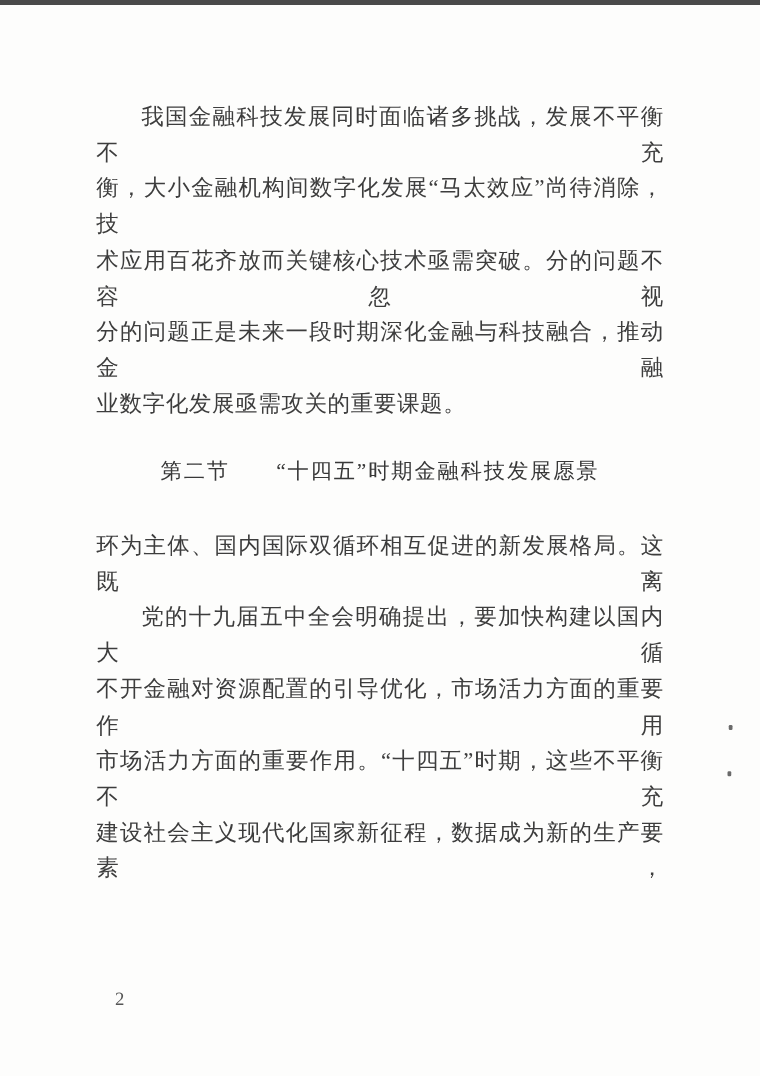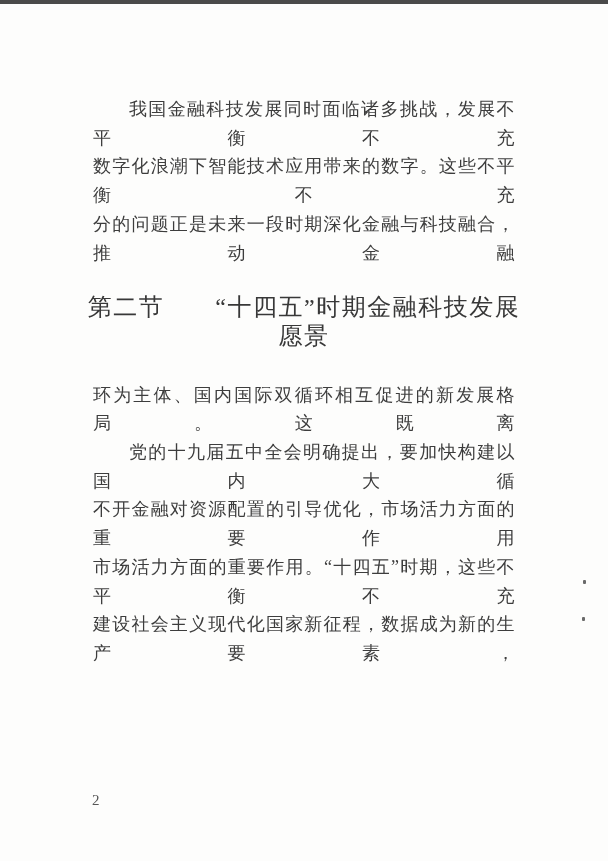--- a/index.html
+++ b/index.html
@@ -17,41 +17,41 @@
     top: 0; left: 0;
     width: 608px; height: 4px;
     background: #4a4a4a;
   }
   .content {
     position: absolute;
     left: 77px;
     top: 79px;
     width: 454px;
   }
-  .para { margin: 16px; }
+  .para { margin: 0; }
   .line {
     font-size: 18px;
     line-height: 28.7px;
     letter-spacing: 0.5px;
     white-space: normal;
     color: #3d3d3d;
   }
   .line.fill {
     text-align: justify;
     text-align-last: justify;
   }
   .line.end {
     text-align: left;
     text-align-last: left;
   }
   .line.indent { text-indent: 2em; }
   .section-heading {
     margin: 26px 0 30px 0;
     text-align: center;
-    font-size: 24px;
+    font-size: 17px;
     line-height: 28.7px;
     letter-spacing: 1.5px;
     font-weight: normal;
     color: #383838;
     font-family: "Liberation Serif", "DejaVu Serif", serif;
   }
   .page-number {
     position: absolute;
     left: 92px;
     top: 792px;
@@ -70,22 +70,24 @@
 </style>
 </head>
 <body>
 
 <div class="page">
   <div class="scan-edge-top"></div>
 
   <div class="content">
     <div class="para">
         <div class="line fill indent">我国金融科技发展同时面临诸多挑战，发展不平衡不充</div>
-        <div class="line fill">数字化浪潮下智能技术应用带来的数字。这些不平衡不充</div>
+        <div class="line fill">衡，大小金融机构间数字化发展“马太效应”尚待消除，技</div>
+        <div class="line fill">术应用百花齐放而关键核心技术亟需突破。分的问题不容忽视</div>
         <div class="line fill">分的问题正是未来一段时期深化金融与科技融合，推动金融</div>
+        <div class="line end">业数字化发展亟需攻关的重要课题。</div>
       </div>
     <h2 class="section-heading">第二节　　“十四五”时期金融科技发展愿景</h2>
     <div class="para">
         <div class="line fill">环为主体、国内国际双循环相互促进的新发展格局。这既离</div>
         <div class="line fill indent">党的十九届五中全会明确提出，要加快构建以国内大循</div>
         <div class="line fill">不开金融对资源配置的引导优化，市场活力方面的重要作用</div>
         <div class="line fill">市场活力方面的重要作用。“十四五”时期，这些不平衡不充</div>
         <div class="line fill">建设社会主义现代化国家新征程，数据成为新的生产要素，</div>
       </div>
 

